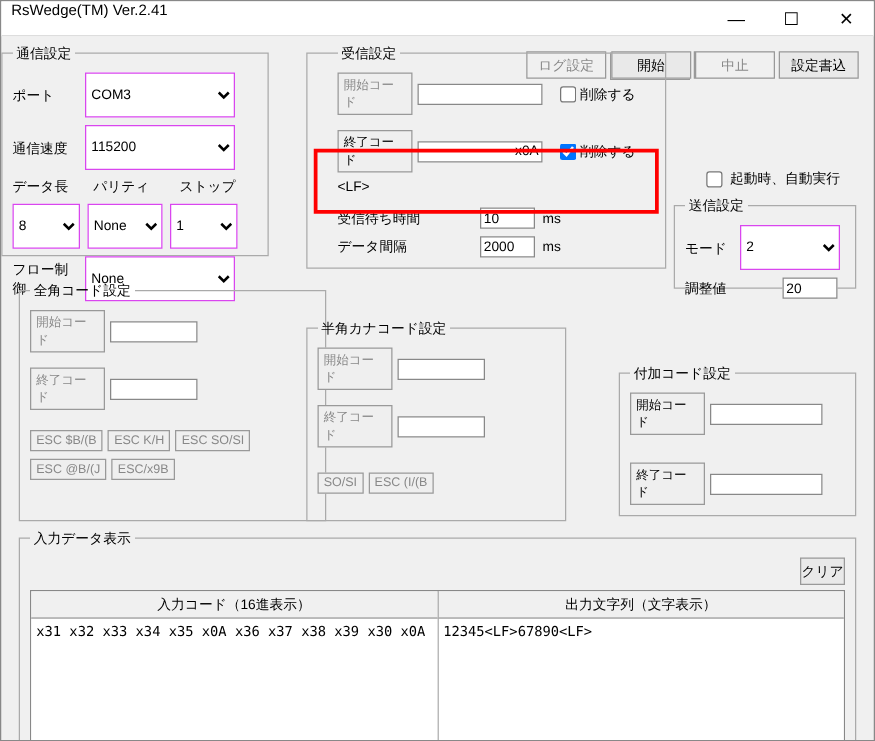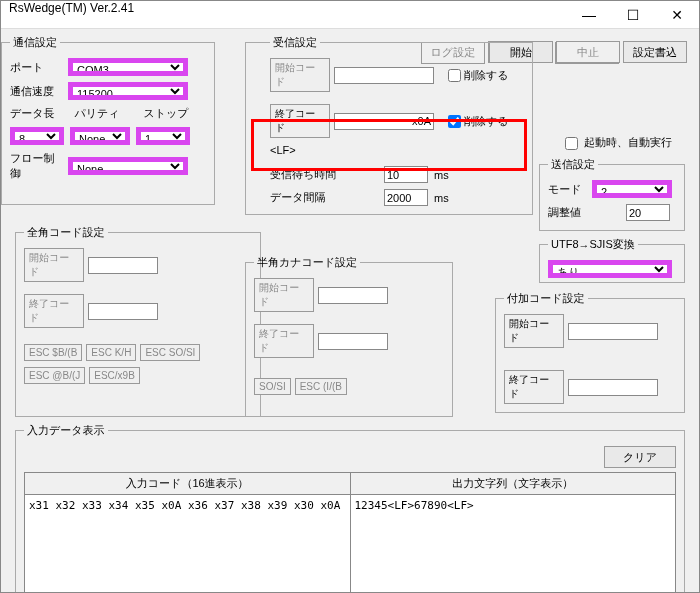--- a/index.html
+++ b/index.html
@@ -4,21 +4,21 @@
 <style>
 * { box-sizing: border-box; margin: 0; padding: 0; }
 body { font-family: "MS UI Gothic", "Yu Gothic", sans-serif; font-size: 11px; background: #f0f0f0; width: 700px; height: 593px; overflow: hidden; border: 1px solid #888; }
 .titlebar { height: 28px; background: #fff; display: flex; align-items: flex-start; padding-left: 8px; border-bottom: 1px solid #ddd; }
 .titlebar .title { flex: 1; font-size: 12px; }
 .titlebar .wbtn { width: 44px; height: 28px; display: flex; align-items: center; justify-content: center; font-size: 14px; }
 .content { position: relative; padding: 6px; height: calc(593px - 28px); }
 fieldset { border: 1px solid #aaa; padding: 8px 8px 10px 8px; position: absolute; }
 legend { font-size: 11px; padding: 0 3px; }
 label.fl { display: inline-block; font-size: 11px; margin-right: 4px; }
-select { font-size: 11px; height: 18px; border: 5px solid #d946ef; background: #fff; }
+select { font-size: 11px; height: 36px; border: 1px solid #d946ef; background: #fff; }
 input[type=text] { font-size: 11px; height: 17px; border: 1px solid #888; background: #fff; padding: 1px 2px; margin-left: 34px; }
 input[type=checkbox] { vertical-align: middle; margin-right: 3px; }
 .btn { border: 1px solid #999; background: #e9e9e9; font-size: 11px; height: 22px; display: inline-flex; align-items: center; justify-content: center; cursor: pointer; }
 .btn.disabled, .btn:disabled { color: #888; background: #f0f0f0; }
 .sbtn { border: 1px solid #999; background: #efefef; font-size: 10px; padding: 2px 4px; color: #888; display: inline-block; }
 .row { margin-bottom: 6px; display: flex; align-items: center; }
 
 
 #g-comm { left: 0; top: 6px; width: 214px; height: 170px; }
 #g-recv { left: 244px; top: 6px; width: 288px; height: 180px; padding-left: 24px; }
@@ -170,41 +170,37 @@
     <div class="row">
       <label class="fl" style="width:40px">モード</label>
       <select style="width:80px"><option>2</option></select>
     </div>
     <div class="row">
       <label class="fl" style="width:40px">調整値</label>
       <input type="text" style="width: 44px;" value="20">
     </div>
   </fieldset>
 
-  <fieldset id="g-utf">
-    <legend>UTF8→SJIS変換</legend>
-    <select style="width:124px"><option>あり</option></select>
-  </fieldset>
 
   <fieldset id="g-add">
     <legend>付加コード設定</legend>
     <div class="row">
         <span class="sbtn" style="width:60px;color:#000">開始コード</span>
         <input type="text" style="width: 90px; margin-left: 4px;">
       </div>
     <div style="height:16px"></div>
     <div class="row">
         <span class="sbtn" style="width:60px;color:#000">終了コード</span>
         <input type="text" style="width: 90px; margin-left: 4px;">
       </div>
   </fieldset>
 
   <fieldset id="g-disp">
     <legend>入力データ表示</legend>
-    <div style="text-align:right"><span class="btn" style="width:72px">クリア</span></div>
+    <div style="text-align:right"><span class="btn" style="width:36px">クリア</span></div>
     <div class="tbl">
       <div class="col">
         <div class="hdr">入力コード（16進表示）</div>
         <div class="body">x31 x32 x33 x34 x35 x0A x36 x37 x38 x39 x30 x0A</div>
       </div>
       <div class="col">
         <div class="hdr">出力文字列（文字表示）</div>
         <div class="body">12345&lt;LF&gt;67890&lt;LF&gt;</div>
       </div>
     </div>

